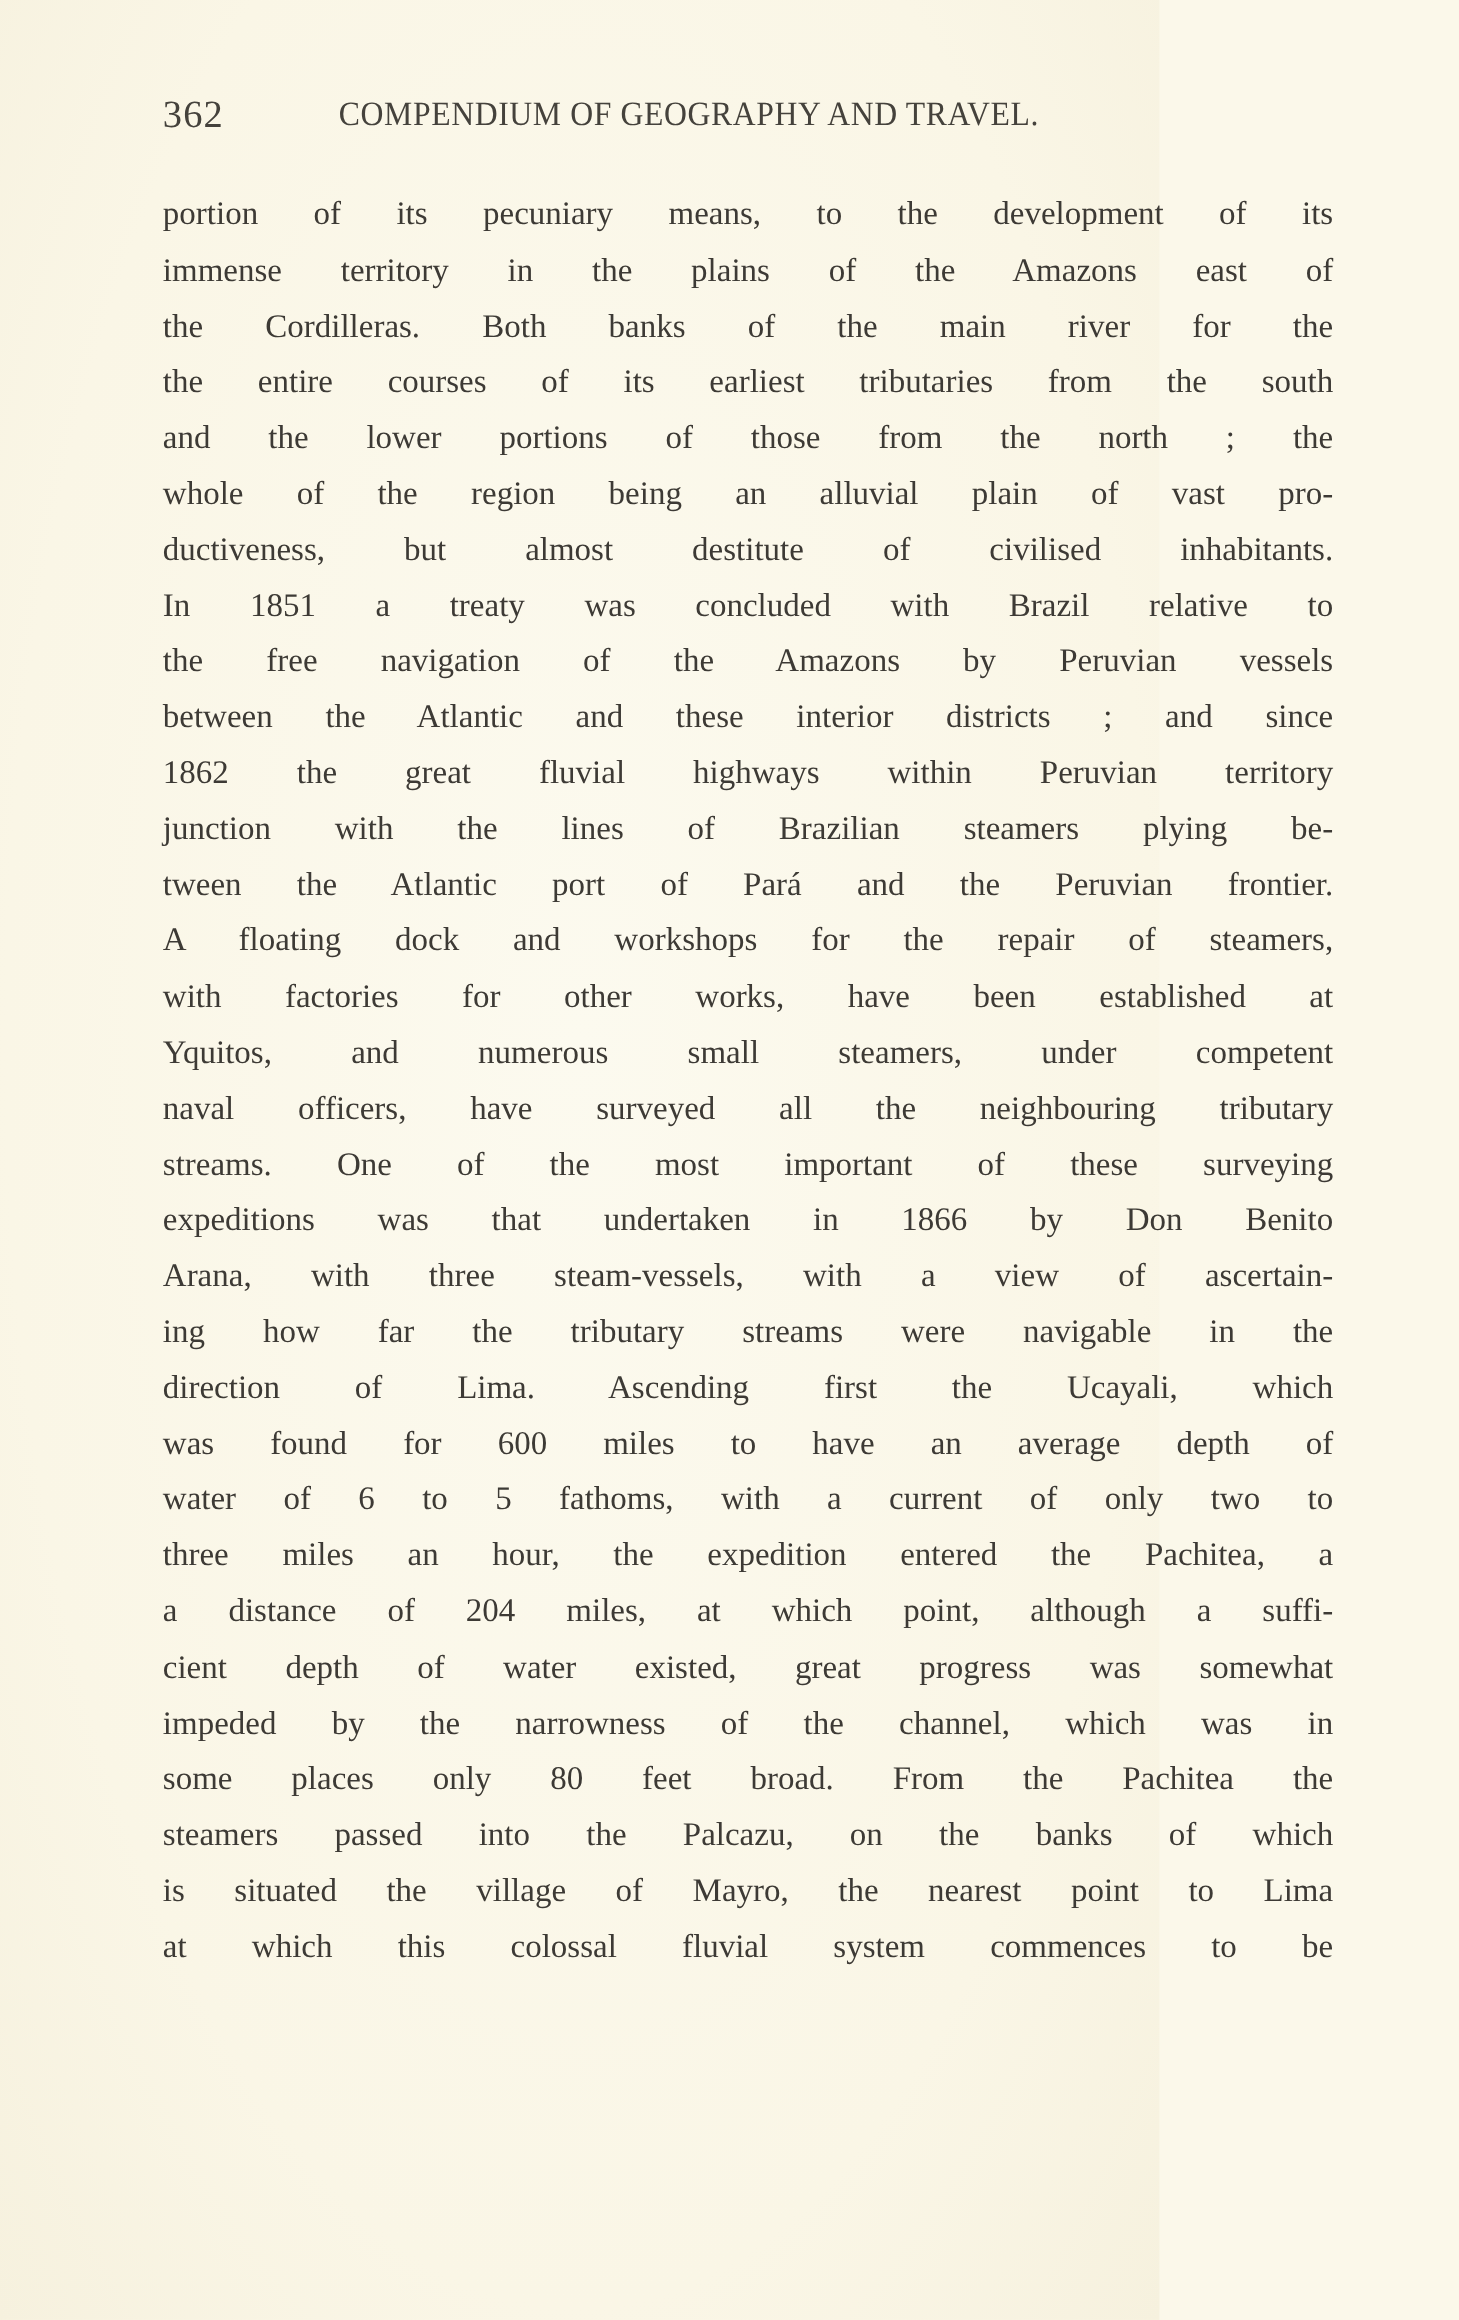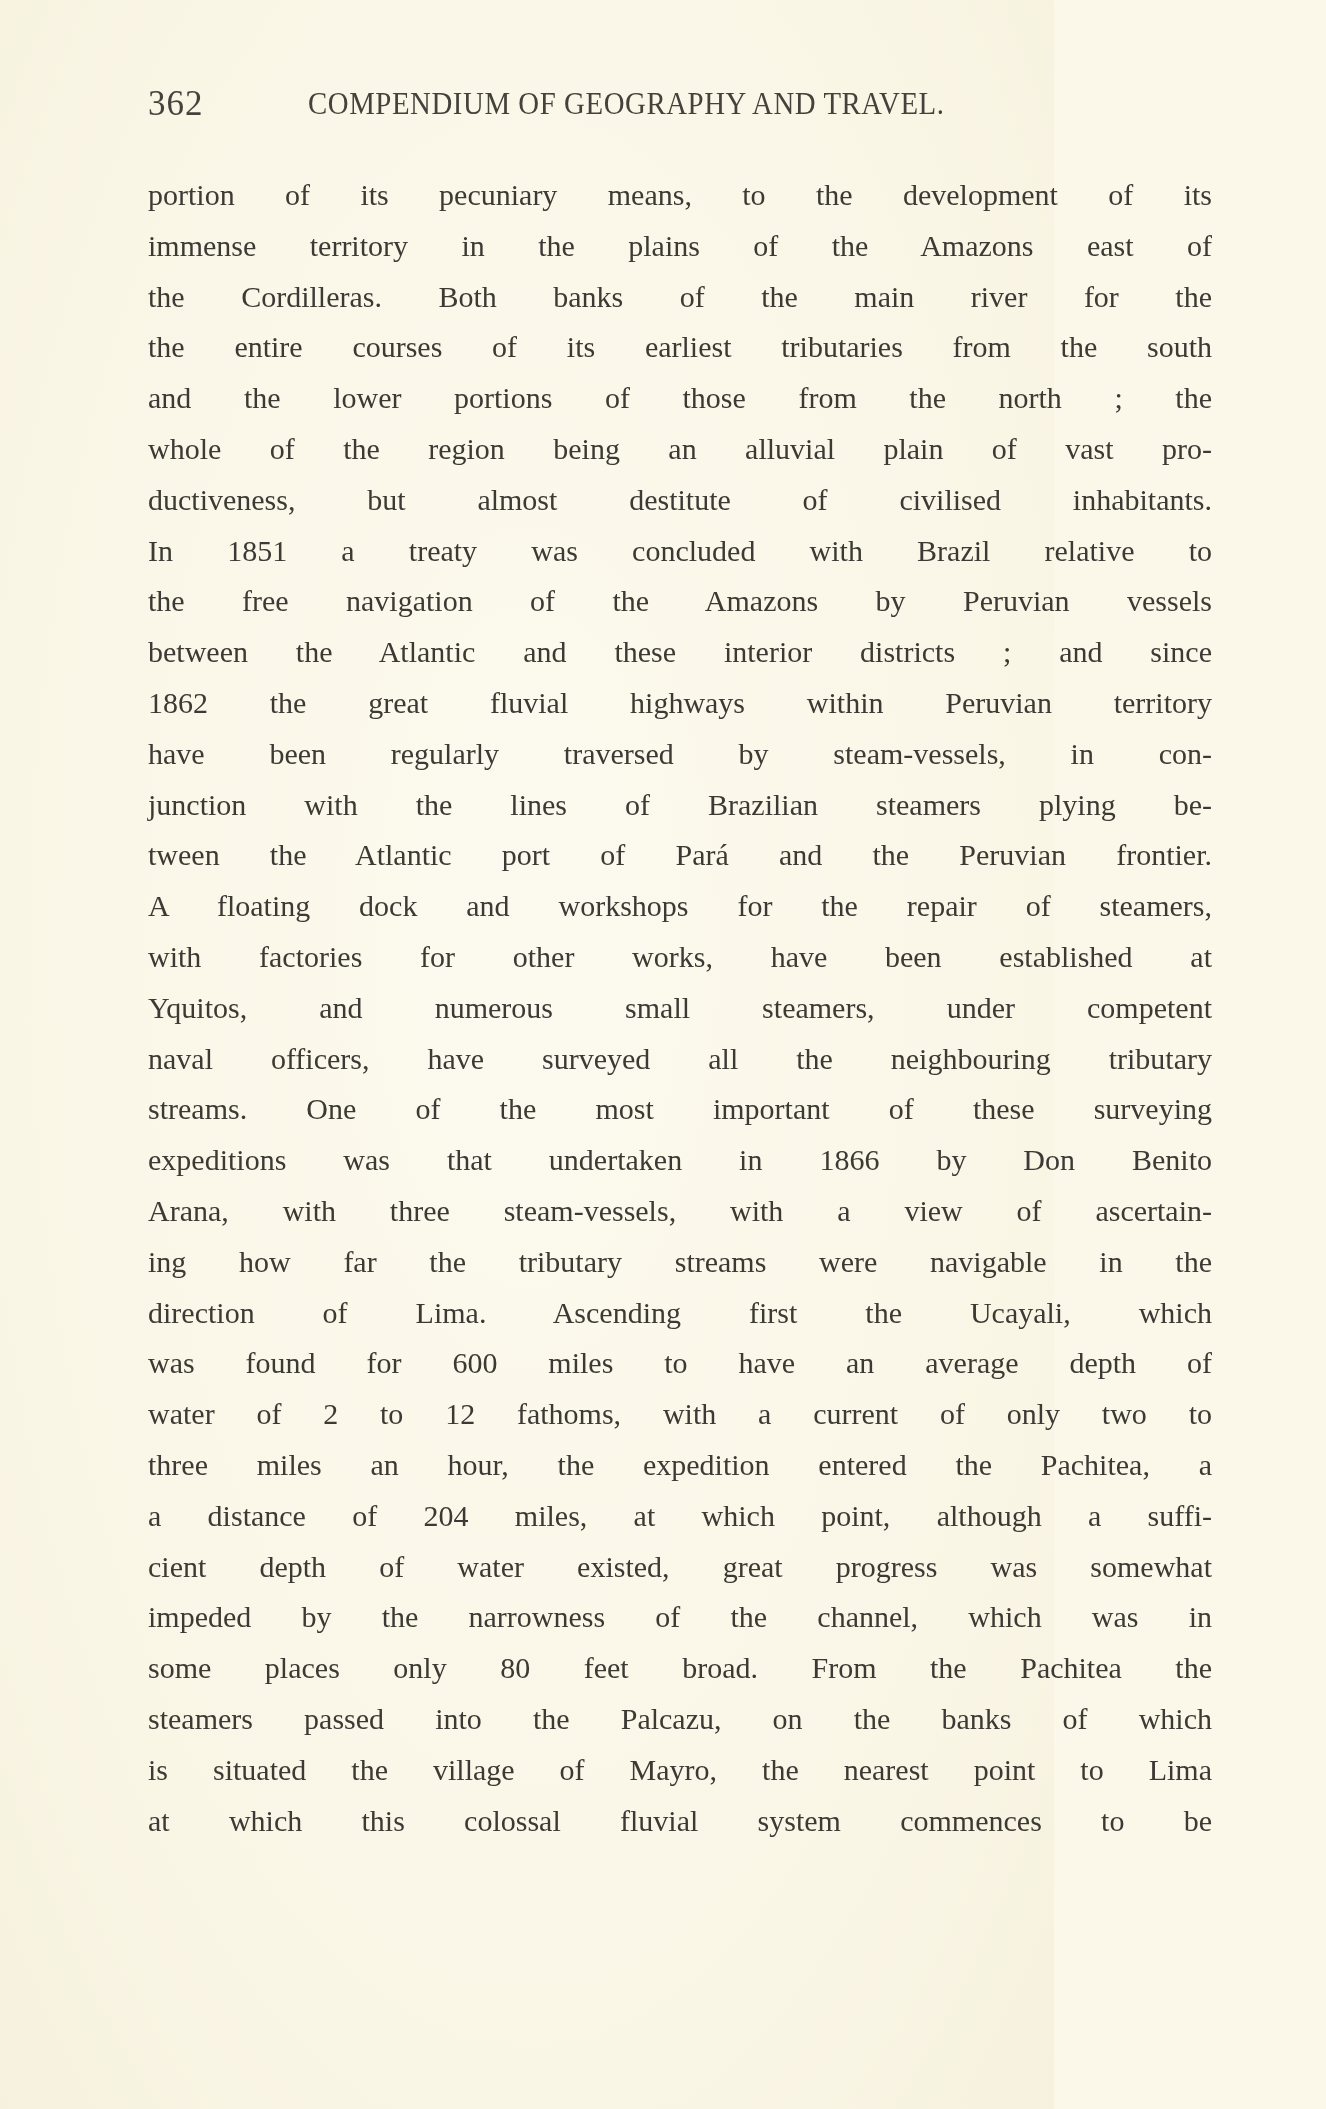--- a/index.html
+++ b/index.html
@@ -83,34 +83,33 @@
     <span class="line">immense territory in the plains of the Amazons east of</span>
     <span class="line">the Cordilleras.  Both banks of the main river for the</span>
     <span class="line">the entire courses of its earliest tributaries from the south</span>
     <span class="line">and the lower portions of those from the north ; the</span>
     <span class="line">whole of the region being an alluvial plain of vast pro-</span>
     <span class="line">ductiveness, but almost destitute of civilised inhabitants.</span>
     <span class="line">In 1851 a treaty was concluded with Brazil relative to</span>
     <span class="line">the free navigation of the Amazons by Peruvian vessels</span>
     <span class="line">between the Atlantic and these interior districts ; and since</span>
     <span class="line">1862 the great fluvial highways within Peruvian territory</span>
-    <span class="line">have been regularly traversed by steam-vessels, in con-</span>
     <span class="line">junction with the lines of Brazilian steamers plying be-</span>
     <span class="line">tween the Atlantic port of Pará and the Peruvian frontier.</span>
     <span class="line">A floating dock and workshops for the repair of steamers,</span>
     <span class="line">with factories for other works, have been established at</span>
     <span class="line">Yquitos, and numerous small steamers, under competent</span>
     <span class="line">naval officers, have surveyed all the neighbouring tributary</span>
     <span class="line">streams.  One of the most important of these surveying</span>
     <span class="line">expeditions was that undertaken in 1866 by Don Benito</span>
     <span class="line">Arana, with three steam-vessels, with a view of ascertain-</span>
     <span class="line">ing how far the tributary streams were navigable in the</span>
     <span class="line">direction of Lima.  Ascending first the Ucayali, which</span>
     <span class="line">was found for 600 miles to have an average depth of</span>
-    <span class="line">water of 2 to 12 fathoms, with a current of only two to</span>
+    <span class="line">water of 6 to 5 fathoms, with a current of only two to</span>
     <span class="line">three miles an hour, the expedition entered the Pachitea, a</span>
     <span class="line">a distance of 204 miles, at which point, although a suffi-</span>
     <span class="line">cient depth of water existed, great progress was somewhat</span>
     <span class="line">impeded by the narrowness of the channel, which was in</span>
     <span class="line">some places only 80 feet broad.  From the Pachitea the</span>
     <span class="line">steamers passed into the Palcazu, on the banks of which</span>
     <span class="line">is situated the village of Mayro, the nearest point to Lima</span>
     <span class="line last">at which this colossal fluvial system commences to be</span>
   </div>
 </div>

